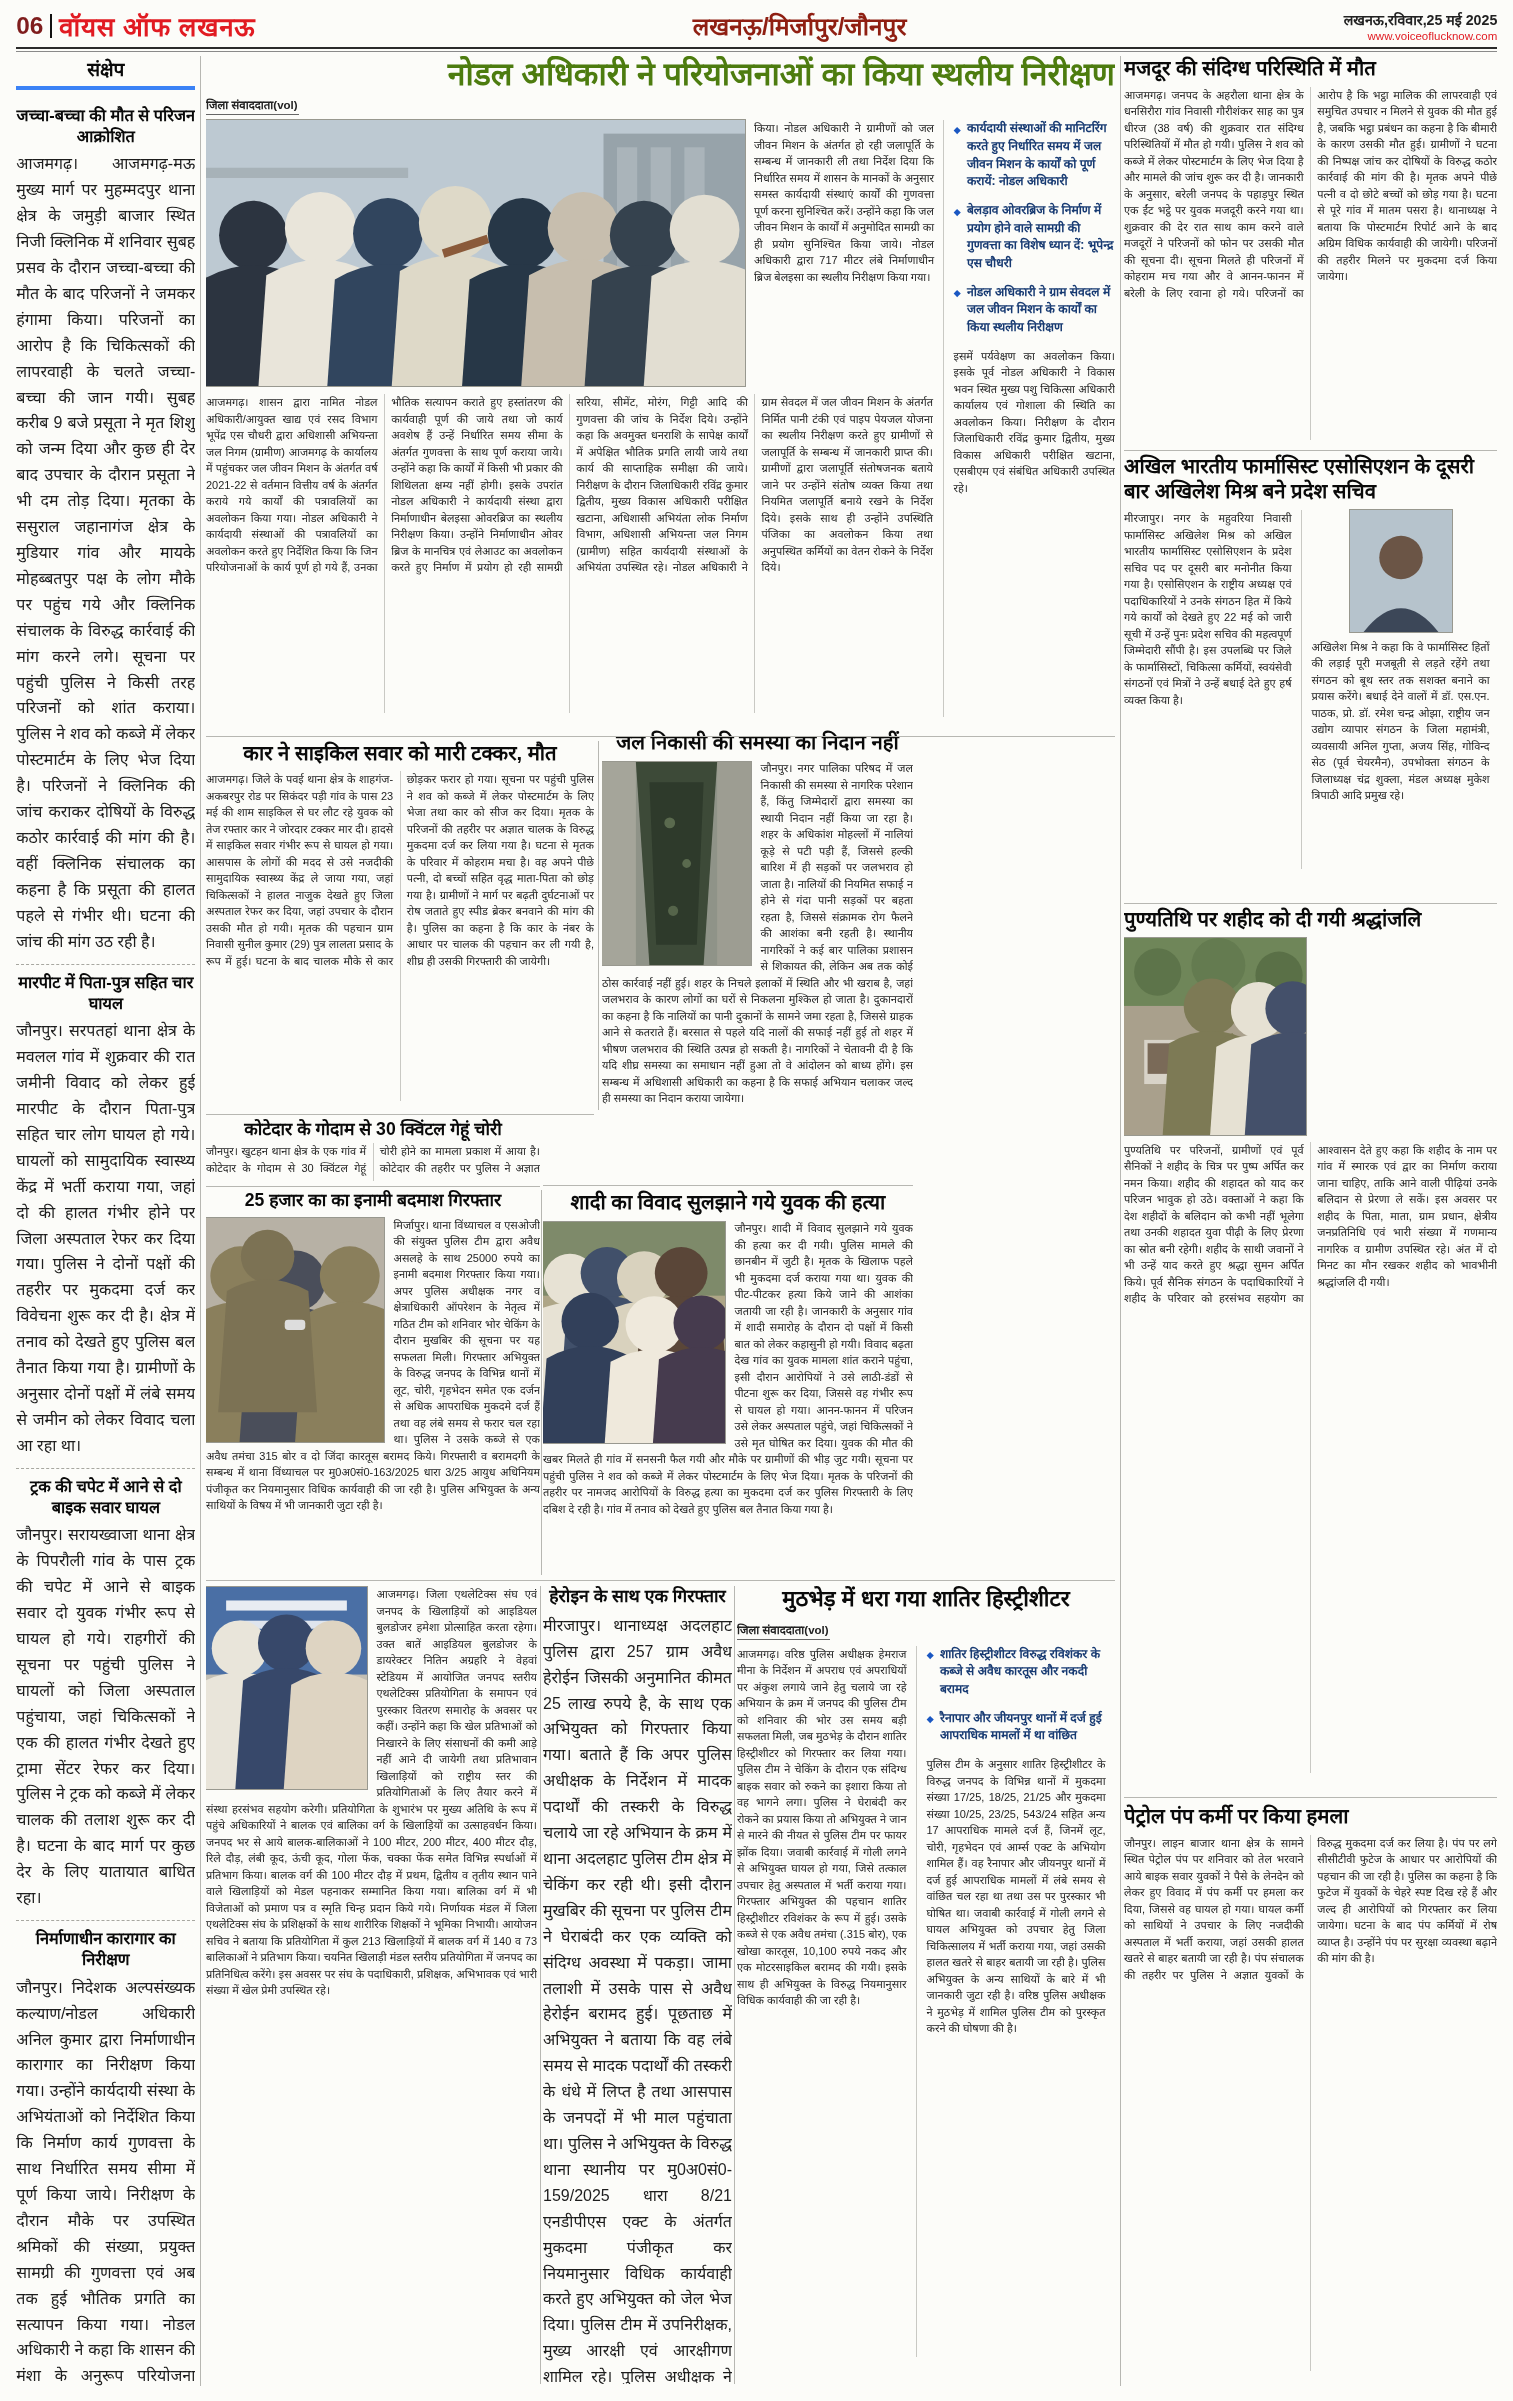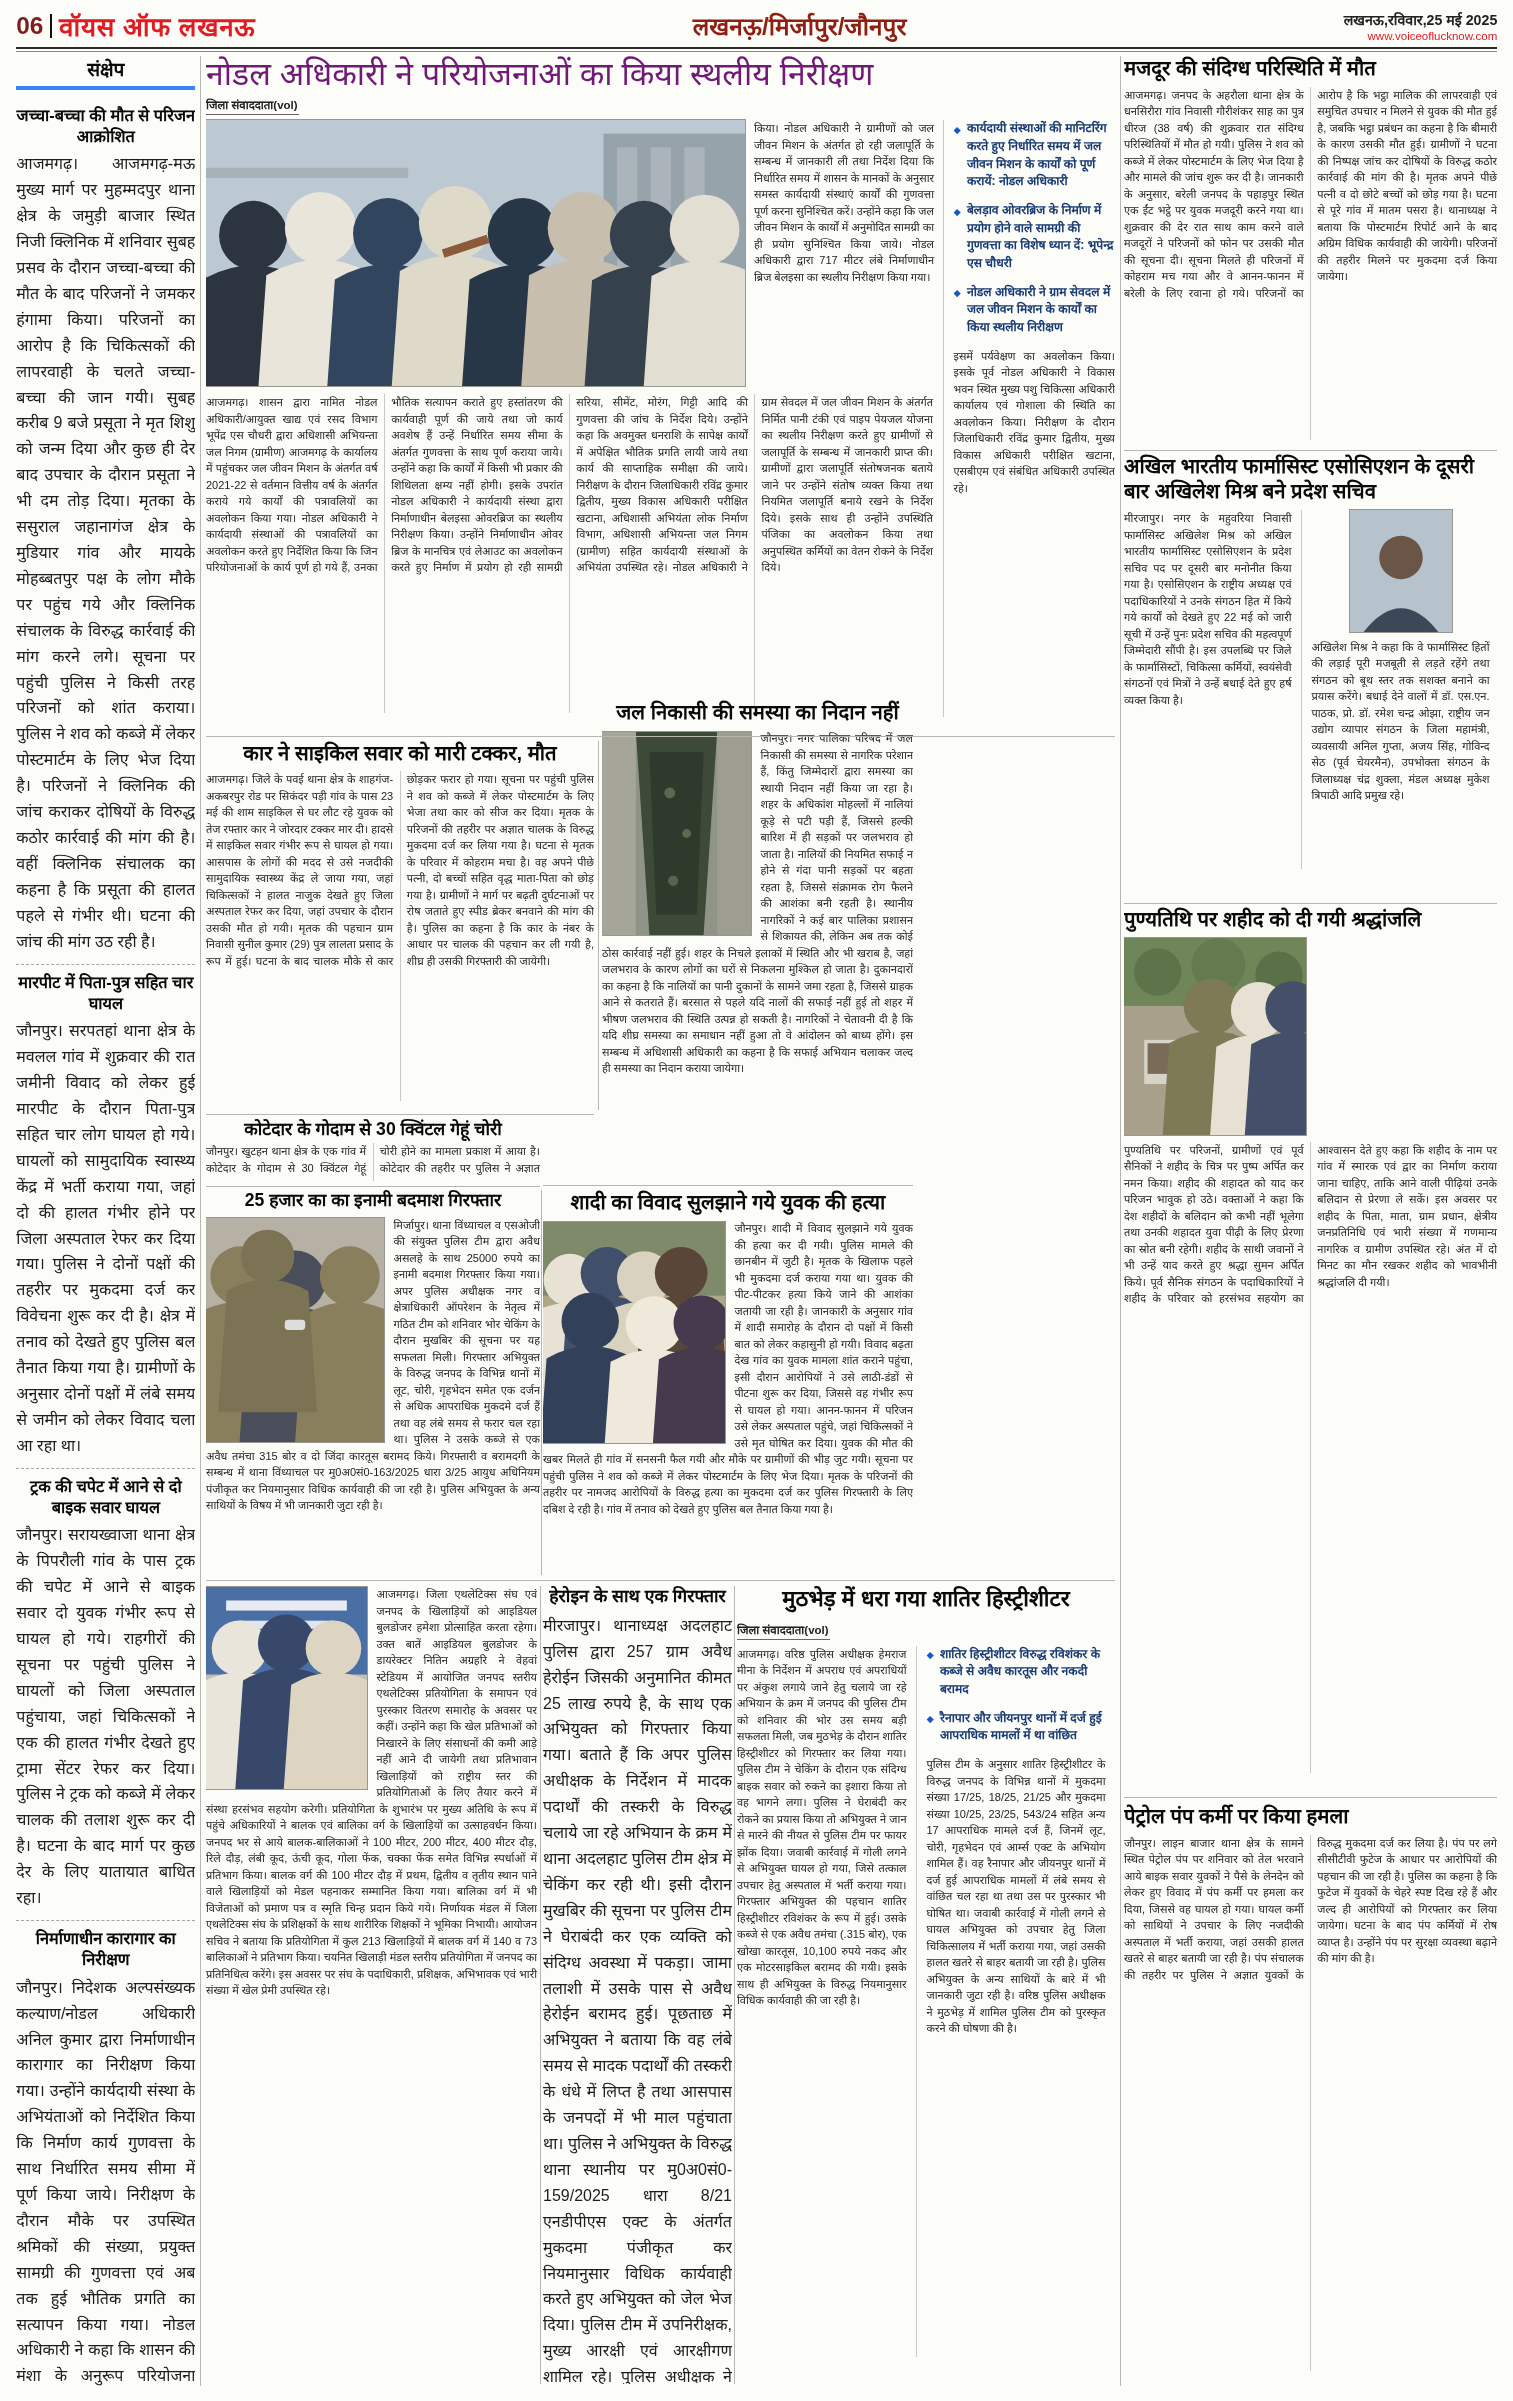--- a/index.html
+++ b/index.html
@@ -16,21 +16,21 @@
   .mh-right{text-align:right}
   .mh-date{font-size:14.2px;font-weight:bold;color:#222}
   .mh-site{font-size:11.5px;color:#e11b22;margin-top:1.4px}
   .hd-rule1{position:absolute;left:16.3px;top:47px;width:1481px;height:2px;background:#2b2b2b}
   .hd-rule2{position:absolute;left:16.3px;top:51px;width:1481px;height:0.7px;background:#8a8a8a}
 
   .blk{position:absolute;overflow:hidden}
   .vline{position:absolute;width:0.7px;background:#b7b7b2}
   .hline{position:absolute;height:0.7px;background:#b7b7b2}
 
-  .h-lead{font-size:32px;font-weight:normal;text-align:left;line-height:1.15;color:#701a75}
+  .h-lead{font-size:32px;font-weight:bold;text-align:right;line-height:1.15;color:#4d7c0f}
   .h-art{font-size:20.3px;font-weight:bold;text-align:center;line-height:1.22;color:#0a0a0a;margin-bottom:5.4px}
   .h-art-sm{font-size:17.6px}
   .h-rail{font-size:20.3px;font-weight:bold;line-height:1.25;color:#0a0a0a;margin-bottom:5.4px}
   .h-brief{font-size:16.3px;font-weight:bold;line-height:1.3;color:#0a0a0a;margin-bottom:4.1px;text-align:center}
 
   .byline{display:inline-block;font-size:11.5px;font-weight:bold;color:#222;border-bottom:1.4px solid #666;padding:4.1px 1.4px 2px 0;margin-bottom:5.4px}
 
   .bt{font-size:11px;line-height:1.5;text-align:justify;color:#1d1d1d}
   .bt-lg{font-size:16px;line-height:1.62}
   .cols-2{column-count:2;column-gap:13.6px;column-rule:0.7px solid #c9c9c4}
@@ -131,21 +131,21 @@
       </div>
       <div class="bt cols-4" style="position:absolute;left:0;top:274px;width:727px;height:319px">आजमगढ़। शासन द्वारा नामित नोडल अधिकारी/आयुक्त खाद्य एवं रसद विभाग भूपेंद्र एस चौधरी द्वारा अधिशासी अभियन्ता जल निगम (ग्रामीण) आजमगढ़ के कार्यालय में पहुंचकर जल जीवन मिशन के अंतर्गत वर्ष 2021-22 से वर्तमान वित्तीय वर्ष के अंतर्गत कराये गये कार्यों की पत्रावलियों का अवलोकन किया गया। नोडल अधिकारी ने कार्यदायी संस्थाओं की पत्रावलियों का अवलोकन करते हुए निर्देशित किया कि जिन परियोजनाओं के कार्य पूर्ण हो गये हैं, उनका भौतिक सत्यापन कराते हुए हस्तांतरण की कार्यवाही पूर्ण की जाये तथा जो कार्य अवशेष हैं उन्हें निर्धारित समय सीमा के अंतर्गत गुणवत्ता के साथ पूर्ण कराया जाये। उन्होंने कहा कि कार्यों में किसी भी प्रकार की शिथिलता क्षम्य नहीं होगी। इसके उपरांत नोडल अधिकारी ने कार्यदायी संस्था द्वारा निर्माणाधीन बेलइसा ओवरब्रिज का स्थलीय निरीक्षण किया। उन्होंने निर्माणाधीन ओवर ब्रिज के मानचित्र एवं लेआउट का अवलोकन करते हुए निर्माण में प्रयोग हो रही सामग्री सरिया, सीमेंट, मोरंग, गिट्टी आदि की गुणवत्ता की जांच के निर्देश दिये। उन्होंने कहा कि अवमुक्त धनराशि के सापेक्ष कार्यों में अपेक्षित भौतिक प्रगति लायी जाये तथा कार्य की साप्ताहिक समीक्षा की जाये। निरीक्षण के दौरान जिलाधिकारी रविंद्र कुमार द्वितीय, मुख्य विकास अधिकारी परीक्षित खटाना, अधिशासी अभियंता लोक निर्माण विभाग, अधिशासी अभियन्ता जल निगम (ग्रामीण) सहित कार्यदायी संस्थाओं के अभियंता उपस्थित रहे। नोडल अधिकारी ने ग्राम सेवदल में जल जीवन मिशन के अंतर्गत निर्मित पानी टंकी एवं पाइप पेयजल योजना का स्थलीय निरीक्षण करते हुए ग्रामीणों से जलापूर्ति के सम्बन्ध में जानकारी प्राप्त की। ग्रामीणों द्वारा जलापूर्ति संतोषजनक बताये जाने पर उन्होंने संतोष व्यक्त किया तथा नियमित जलापूर्ति बनाये रखने के निर्देश दिये। इसके साथ ही उन्होंने उपस्थिति पंजिका का अवलोकन किया तथा अनुपस्थित कर्मियों का वेतन रोकने के निर्देश दिये।</div>
     </div>
   </section>
 
   <section class="blk" style="left:206px;top:741px;width:388px;height:369px">
     <h2 class="h-art">कार ने साइकिल सवार को मारी टक्कर, मौत</h2>
     <div class="bt cols-2" style="height:330px">आजमगढ़। जिले के पवई थाना क्षेत्र के शाहगंज-अकबरपुर रोड पर सिकंदर पड़ी गांव के पास 23 मई की शाम साइकिल से घर लौट रहे युवक को तेज रफ्तार कार ने जोरदार टक्कर मार दी। हादसे में साइकिल सवार गंभीर रूप से घायल हो गया। आसपास के लोगों की मदद से उसे नजदीकी सामुदायिक स्वास्थ्य केंद्र ले जाया गया, जहां चिकित्सकों ने हालत नाजुक देखते हुए जिला अस्पताल रेफर कर दिया, जहां उपचार के दौरान उसकी मौत हो गयी। मृतक की पहचान ग्राम निवासी सुनील कुमार (29) पुत्र लालता प्रसाद के रूप में हुई। घटना के बाद चालक मौके से कार छोड़कर फरार हो गया। सूचना पर पहुंची पुलिस ने शव को कब्जे में लेकर पोस्टमार्टम के लिए भेजा तथा कार को सीज कर दिया। मृतक के परिजनों की तहरीर पर अज्ञात चालक के विरुद्ध मुकदमा दर्ज कर लिया गया है। घटना से मृतक के परिवार में कोहराम मचा है। वह अपने पीछे पत्नी, दो बच्चों सहित वृद्ध माता-पिता को छोड़ गया है। ग्रामीणों ने मार्ग पर बढ़ती दुर्घटनाओं पर रोष जताते हुए स्पीड ब्रेकर बनवाने की मांग की है। पुलिस का कहना है कि कार के नंबर के आधार पर चालक की पहचान कर ली गयी है, शीघ्र ही उसकी गिरफ्तारी की जायेगी।</div>
   </section>
 
-  <section class="blk" style="left:602px;top:700px;width:311px;height:439px">
+  <section class="blk" style="left:602px;top:730px;width:311px;height:439px">
     <h2 class="h-art">जल निकासी की समस्या का निदान नहीं</h2>
     <div style="height:400px;overflow:hidden">
       <div class="photo ph-l" style="width:149px;height:203px">
         <svg viewBox="0 0 44 60" preserveAspectRatio="none">
           <rect width="44" height="60" fill="#8f9388"></rect>
           <rect x="0" y="0" width="10" height="60" fill="#a5a59a"></rect>
           <rect x="34" y="0" width="10" height="60" fill="#9d9d92"></rect>
           <path d="M10 0 L34 0 L30 60 L14 60 Z" fill="#3d4a38"></path>
           <path d="M14 6 L30 6 L28 54 L16 54 Z" fill="#2e3a2b"></path>
           <circle cx="20" cy="18" r="1.6" fill="#5a6a4e"></circle>

